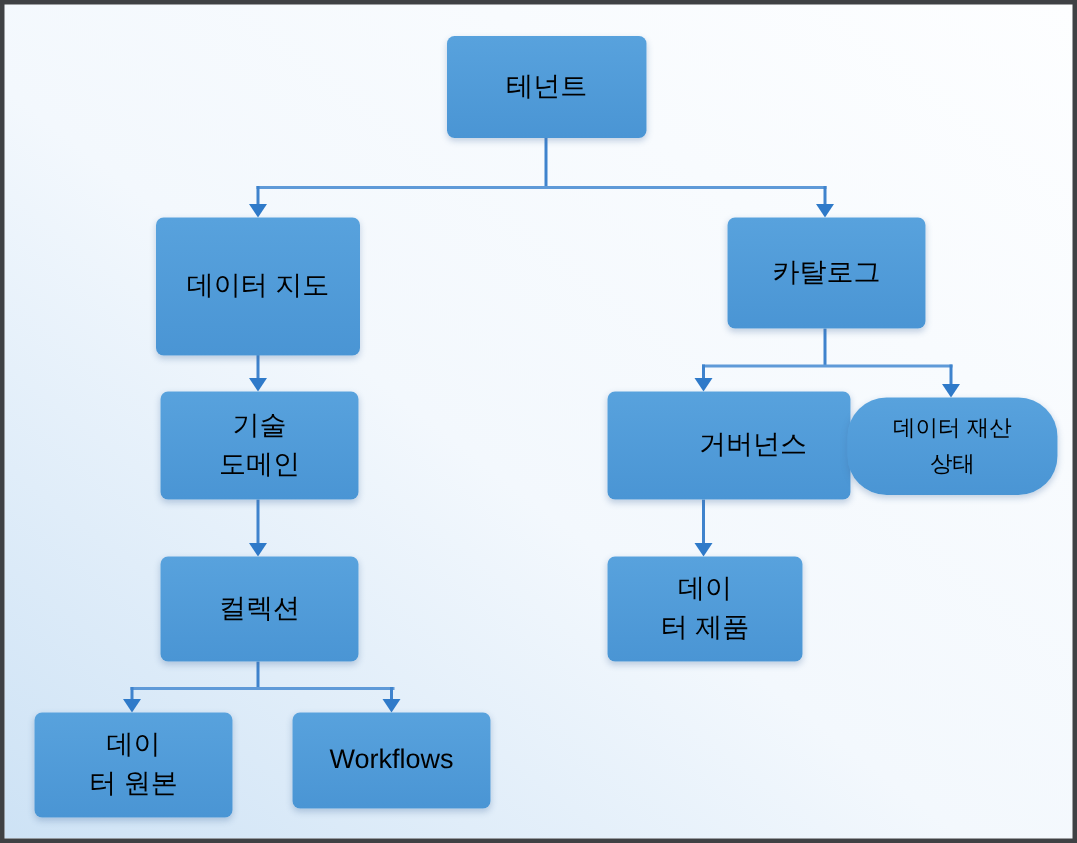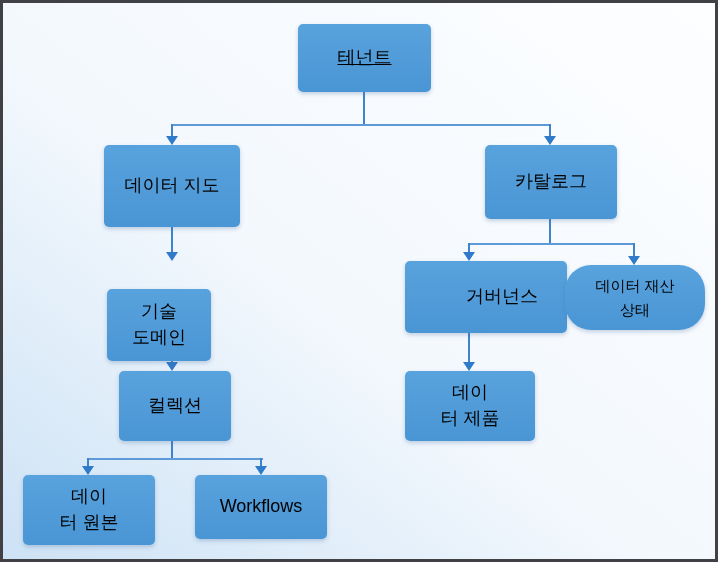--- a/index.html
+++ b/index.html
@@ -63,38 +63,38 @@
   <div class="vline" style="left:546px;top:216px;height:25px;"></div>
   <div class="hline" style="left:465px;top:240px;width:167px;"></div>
   <div class="vline" style="left:465px;top:240px;height:10px;"></div>
   <div class="arrow" style="left:460px;top:249px;"></div>
   <div class="vline" style="left:630px;top:240px;height:14px;"></div>
   <div class="arrow" style="left:625px;top:253px;"></div>
 
   <div class="vline" style="left:465px;top:330px;height:30px;"></div>
   <div class="arrow" style="left:460px;top:359px;"></div>
 
-  <div class="node" style="left:295px;top:21px;width:133px;height:68px;text-decoration:underline;">
+  <div class="node" style="left:295px;top:21px;width:133px;height:68px;">
     <span class="nl">테넌트</span>
   </div>
 
-  <div class="node" style="left:101px;top:142px;width:136px;height:82px;">
+  <div class="node" style="left:101px;top:142px;width:136px;height:92px;">
     <span class="nl">데이터 지도</span>
   </div>
 
   <div class="node" style="left:482px;top:142px;width:132px;height:74px;font-family:Liberation Serif, serif;">
     <span class="nl">카탈로그</span>
   </div>
 
-  <div class="node" style="left:104px;top:258px;width:104px;height:72px;margin-top:28px;">
+  <div class="node" style="left:104px;top:258px;width:132px;height:72px;">
     <span class="nl">기술</span>
     <span class="nl">도메인</span>
   </div>
 
-  <div class="node" style="left:116px;top:368px;width:112px;height:70px;">
+  <div class="node" style="left:104px;top:368px;width:132px;height:70px;">
     <span class="nl">컬렉션</span>
   </div>
 
   <div class="node" style="left:20px;top:472px;width:132px;height:70px;">
     <span class="nl">데이</span>
     <span class="nl">터 원본</span>
   </div>
 
   <div class="node" style="left:192px;top:472px;width:132px;height:64px;">
     <span class="nl">Workflows</span>

